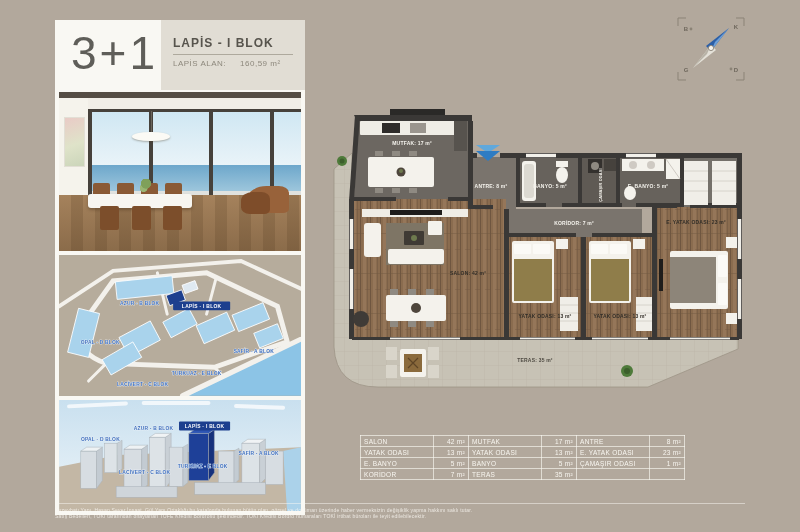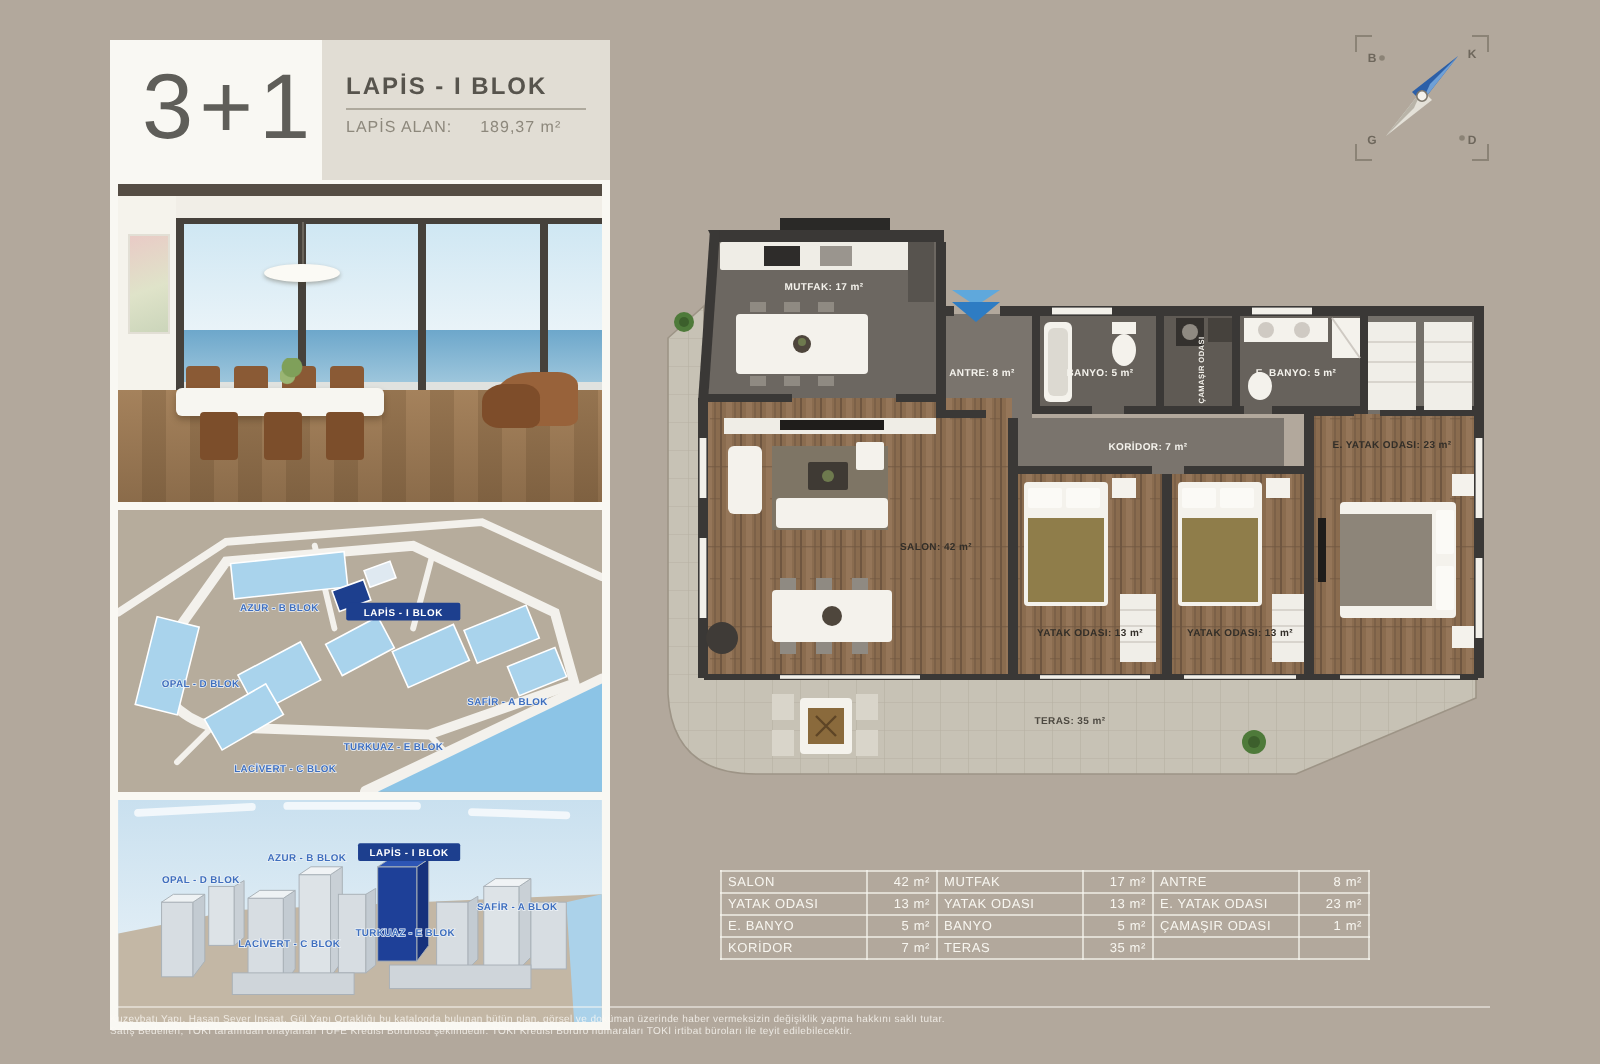--- a/index.html
+++ b/index.html
@@ -69,21 +69,21 @@
 <body>
 
 <div class="sidebar">
 
   <div class="hdr">
     <div class="unit-type">3+1</div>
     <div class="hdr-box">
       <div class="blk-name">LAPİS - I BLOK</div>
       <div class="brut">
         <span>LAPİS ALAN:</span>
-        <span class="v">189,37 m²</span>
+        <span class="v">160,59 m²</span>
       </div>
     </div>
   </div>
 
   <div class="photo">
     <div class="ph-top"></div>
     <div class="ph-ceiling"></div>
     <div class="ph-sky"></div>
     <div class="ph-sea"></div>
     <div class="ph-sill"></div>

